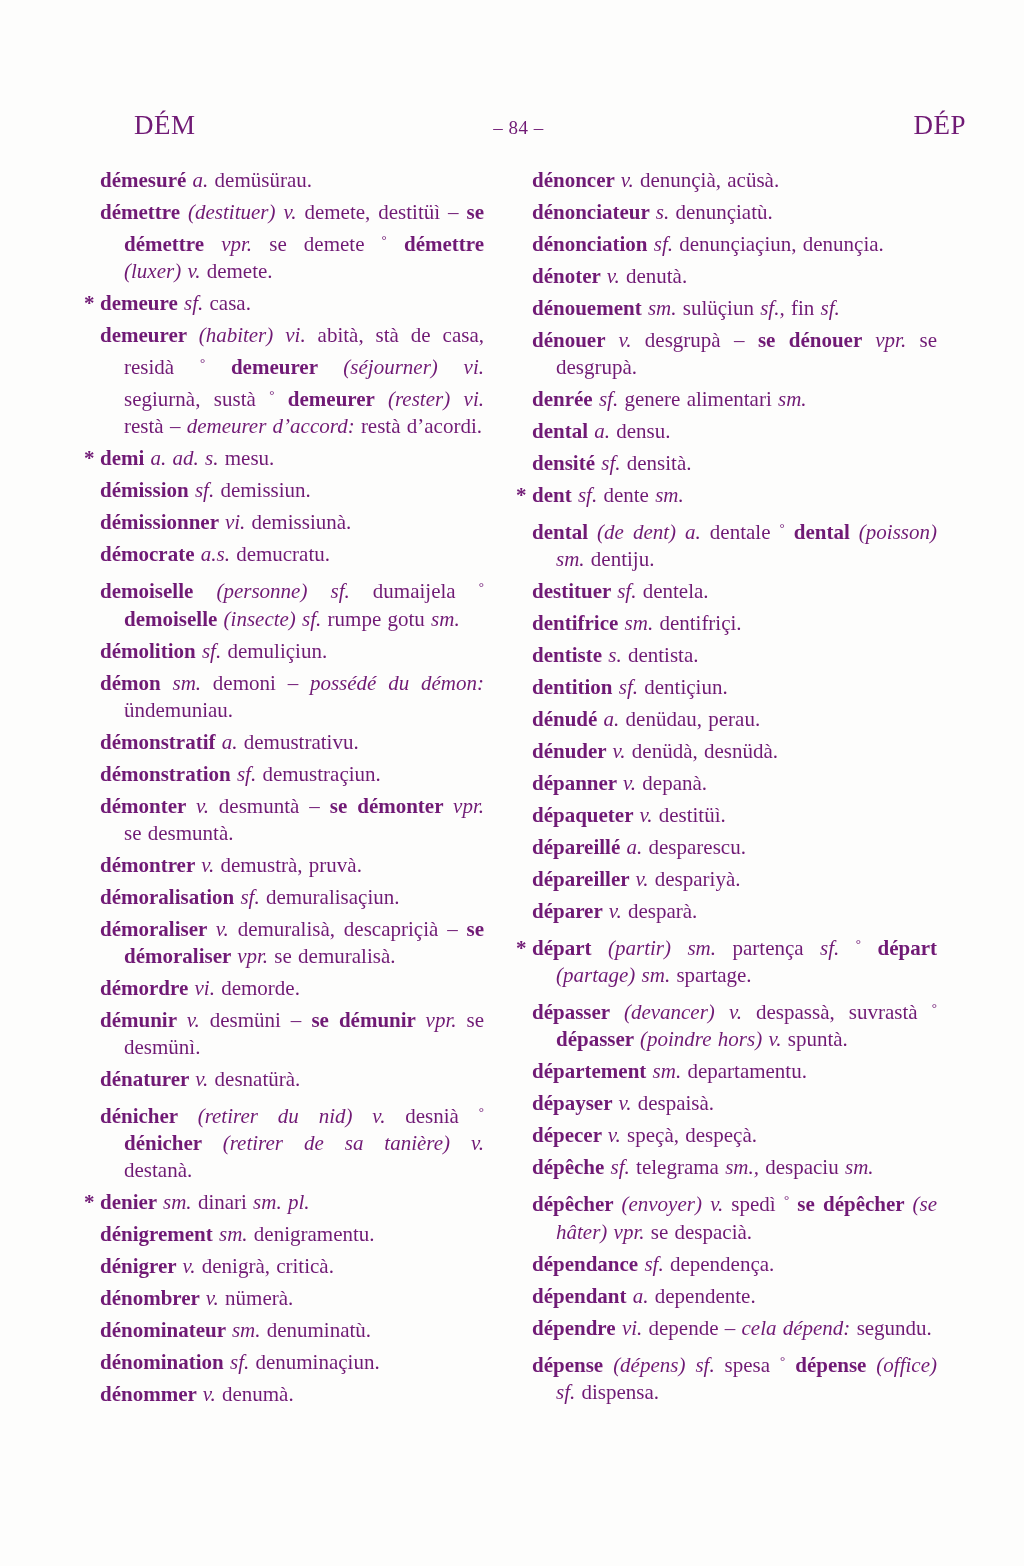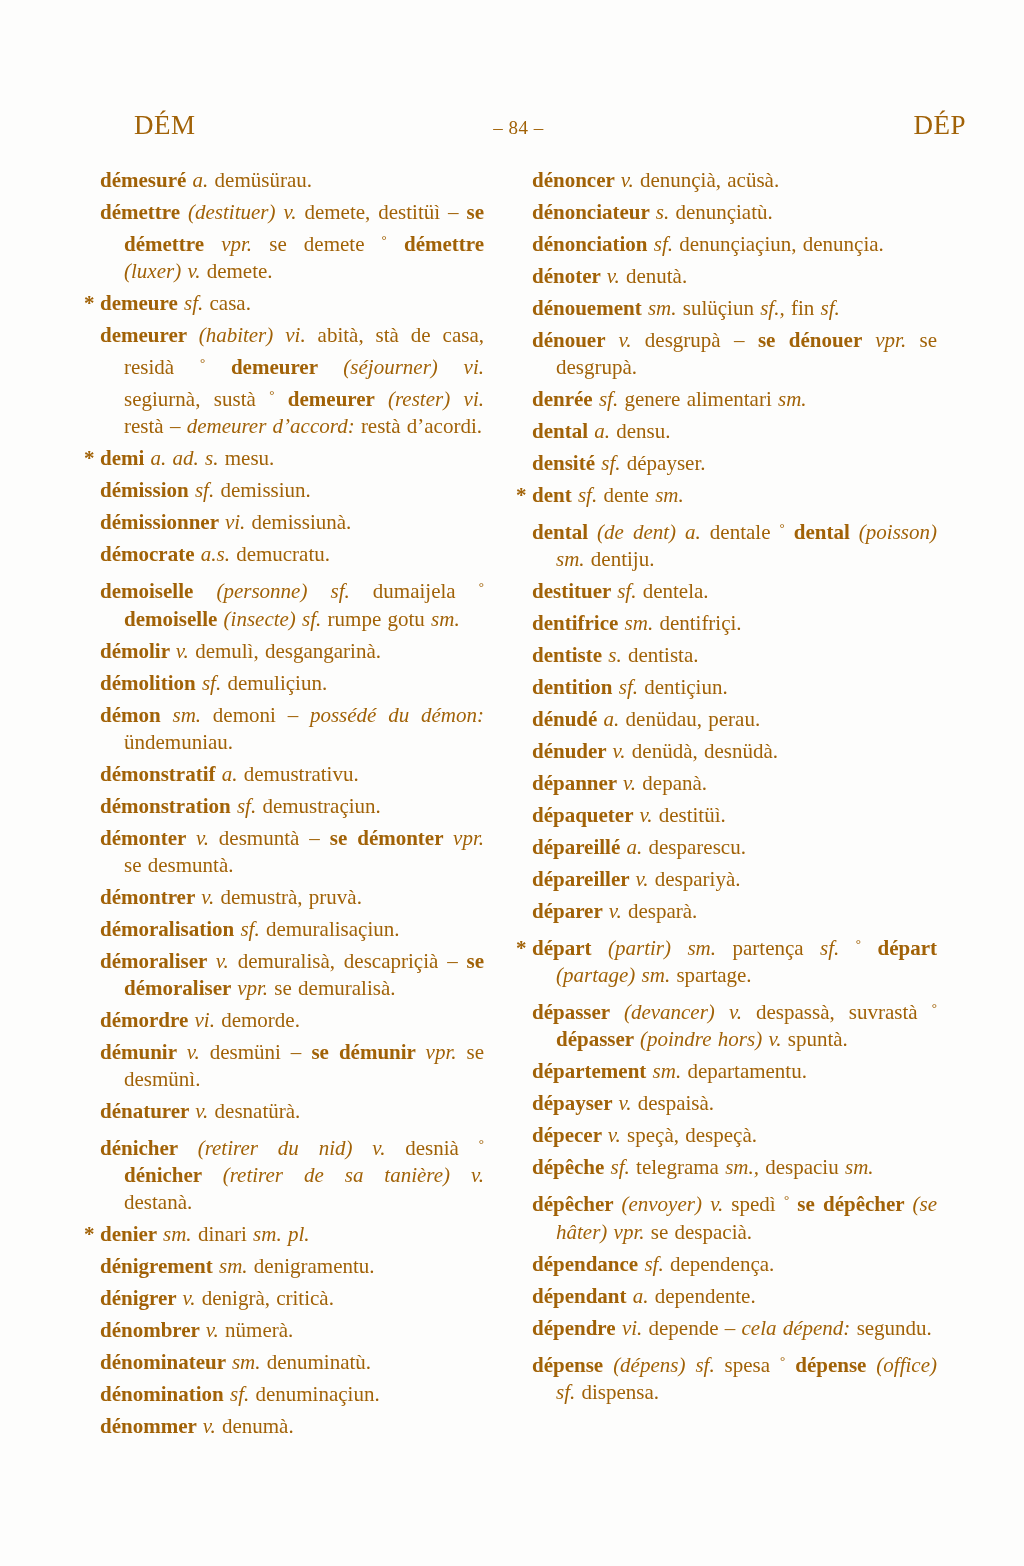--- a/index.html
+++ b/index.html
@@ -3,21 +3,21 @@
 <meta charset="utf-8">
 <style>
   html, body { margin: 0; padding: 0; }
   body { background: #ffffff; }
 
   .page {
     position: relative;
     width: 1024px;
     height: 1566px;
     background: #fdfdfc;
-    color: #a16207;
+    color: #701a75;
     font-family: "Liberation Serif", "DejaVu Serif", serif;
     overflow: hidden;
     box-sizing: border-box;
   }
 
   .header {
     display: flex;
     justify-content: space-between;
     align-items: baseline;
     padding: 110px 58px 0 134px;
@@ -74,21 +74,20 @@
     <div class="col col-left">
         <p class="entry"><span class="b">démesuré </span><span class="i">a.</span><span class="r"> demüsürau.</span></p>
         <p class="entry"><span class="b">démettre </span><span class="i">(destituer) v.</span><span class="r"> demete, destitüì – </span><span class="b">se démettre </span><span class="i">vpr.</span><span class="r"> se demete </span><span class="deg">°</span><span class="b"> démettre </span><span class="i">(luxer) v.</span><span class="r"> demete.</span></p>
         <p class="entry"><span class="star">*</span><span class="b">demeure </span><span class="i">sf.</span><span class="r"> casa.</span></p>
         <p class="entry"><span class="b">demeurer </span><span class="i">(habiter) vi.</span><span class="r"> abità, stà de casa, residà </span><span class="deg">°</span><span class="b"> demeurer </span><span class="i">(séjourner) vi.</span><span class="r"> segiurnà, sustà </span><span class="deg">°</span><span class="b"> demeurer </span><span class="i">(rester) vi.</span><span class="r"> restà – </span><span class="i">demeurer d’accord:</span><span class="r"> restà d’acordi.</span></p>
         <p class="entry"><span class="star">*</span><span class="b">demi </span><span class="i">a. ad. s.</span><span class="r"> mesu.</span></p>
         <p class="entry"><span class="b">démission </span><span class="i">sf.</span><span class="r"> demissiun.</span></p>
         <p class="entry"><span class="b">démissionner </span><span class="i">vi.</span><span class="r"> demissiunà.</span></p>
         <p class="entry"><span class="b">démocrate </span><span class="i">a.s.</span><span class="r"> demucratu.</span></p>
         <p class="entry"><span class="b">demoiselle </span><span class="i">(personne) sf.</span><span class="r"> dumaijela </span><span class="deg">°</span><span class="b"> demoiselle </span><span class="i">(insecte) sf.</span><span class="r"> rumpe gotu </span><span class="i">sm.</span></p>
-        <p class="entry"><span class="b">démolir </span><span class="i">v.</span><span class="r"> demulì, desgangarinà.</span></p>
         <p class="entry"><span class="b">démolition </span><span class="i">sf.</span><span class="r"> demuliçiun.</span></p>
         <p class="entry"><span class="b">démon </span><span class="i">sm.</span><span class="r"> demoni – </span><span class="i">possédé du démon:</span><span class="r"> ündemuniau.</span></p>
         <p class="entry"><span class="b">démonstratif </span><span class="i">a.</span><span class="r"> demustrativu.</span></p>
         <p class="entry"><span class="b">démonstration </span><span class="i">sf.</span><span class="r"> demustraçiun.</span></p>
         <p class="entry"><span class="b">démonter </span><span class="i">v.</span><span class="r"> desmuntà – </span><span class="b">se démonter </span><span class="i">vpr.</span><span class="r"> se desmuntà.</span></p>
         <p class="entry"><span class="b">démontrer </span><span class="i">v.</span><span class="r"> demustrà, pruvà.</span></p>
         <p class="entry"><span class="b">démoralisation </span><span class="i">sf.</span><span class="r"> demuralisaçiun.</span></p>
         <p class="entry"><span class="b">démoraliser </span><span class="i">v.</span><span class="r"> demuralisà, descapriçià – </span><span class="b">se démoraliser </span><span class="i">vpr.</span><span class="r"> se demuralisà.</span></p>
         <p class="entry"><span class="b">démordre </span><span class="i">vi.</span><span class="r"> demorde.</span></p>
         <p class="entry"><span class="b">démunir </span><span class="i">v.</span><span class="r"> desmüni – </span><span class="b">se démunir </span><span class="i">vpr.</span><span class="r"> se desmünì.</span></p>
@@ -104,21 +103,21 @@
       </div>
     <div class="col col-right">
         <p class="entry"><span class="b">dénoncer </span><span class="i">v.</span><span class="r"> denunçià, acüsà.</span></p>
         <p class="entry"><span class="b">dénonciateur </span><span class="i">s.</span><span class="r"> denunçiatù.</span></p>
         <p class="entry"><span class="b">dénonciation </span><span class="i">sf.</span><span class="r"> denunçiaçiun, denunçia.</span></p>
         <p class="entry"><span class="b">dénoter </span><span class="i">v.</span><span class="r"> denutà.</span></p>
         <p class="entry"><span class="b">dénouement </span><span class="i">sm.</span><span class="r"> sulüçiun </span><span class="i">sf.,</span><span class="r"> fin </span><span class="i">sf.</span></p>
         <p class="entry"><span class="b">dénouer </span><span class="i">v.</span><span class="r"> desgrupà – </span><span class="b">se dénouer </span><span class="i">vpr.</span><span class="r"> se desgrupà.</span></p>
         <p class="entry"><span class="b">denrée </span><span class="i">sf.</span><span class="r"> genere alimentari </span><span class="i">sm.</span></p>
         <p class="entry"><span class="b">dental </span><span class="i">a.</span><span class="r"> densu.</span></p>
-        <p class="entry"><span class="b">densité </span><span class="i">sf.</span><span class="r"> dépayser.</span></p>
+        <p class="entry"><span class="b">densité </span><span class="i">sf.</span><span class="r"> densità.</span></p>
         <p class="entry"><span class="star">*</span><span class="b">dent </span><span class="i">sf.</span><span class="r"> dente </span><span class="i">sm.</span></p>
         <p class="entry"><span class="b">dental </span><span class="i">(de dent) a.</span><span class="r"> dentale </span><span class="deg">°</span><span class="b"> dental </span><span class="i">(poisson) sm.</span><span class="r"> dentiju.</span></p>
         <p class="entry"><span class="b">destituer </span><span class="i">sf.</span><span class="r"> dentela.</span></p>
         <p class="entry"><span class="b">dentifrice </span><span class="i">sm.</span><span class="r"> dentifriçi.</span></p>
         <p class="entry"><span class="b">dentiste </span><span class="i">s.</span><span class="r"> dentista.</span></p>
         <p class="entry"><span class="b">dentition </span><span class="i">sf.</span><span class="r"> dentiçiun.</span></p>
         <p class="entry"><span class="b">dénudé </span><span class="i">a.</span><span class="r"> denüdau, perau.</span></p>
         <p class="entry"><span class="b">dénuder </span><span class="i">v.</span><span class="r"> denüdà, desnüdà.</span></p>
         <p class="entry"><span class="b">dépanner </span><span class="i">v.</span><span class="r"> depanà.</span></p>
         <p class="entry"><span class="b">dépaqueter </span><span class="i">v.</span><span class="r"> destitüì.</span></p>

